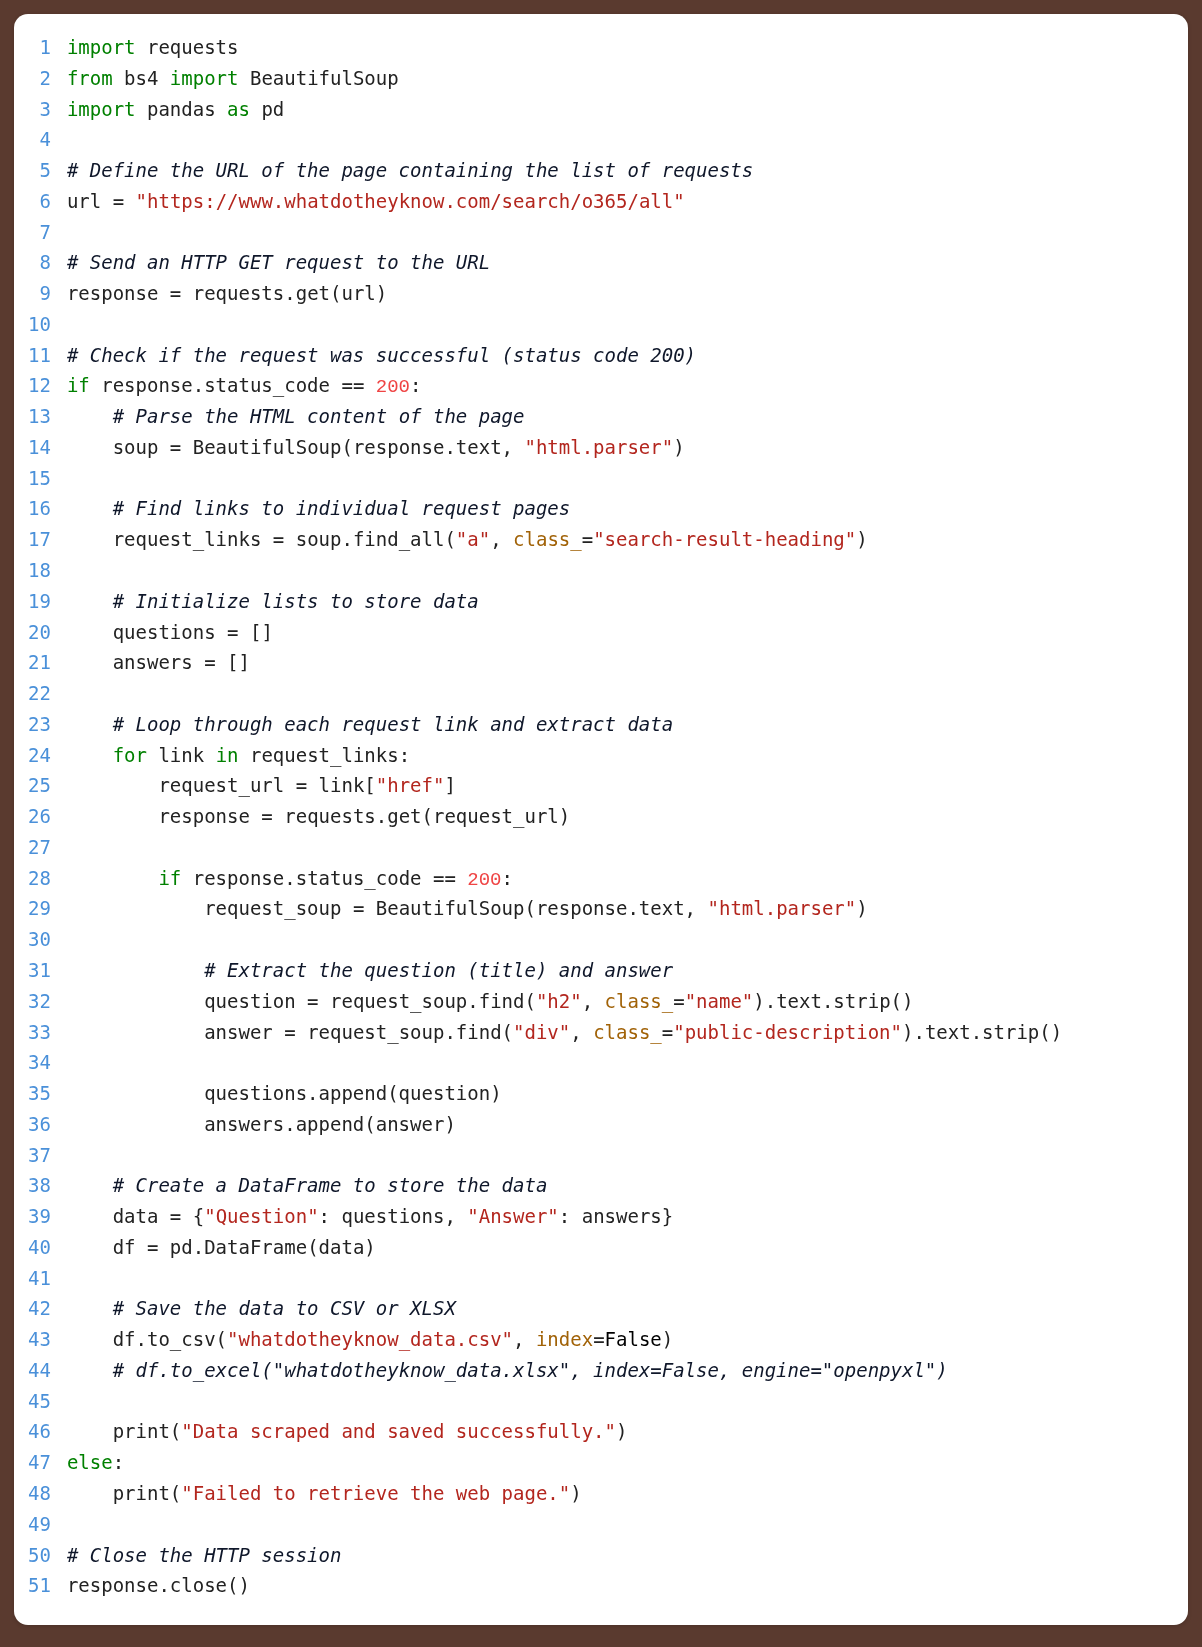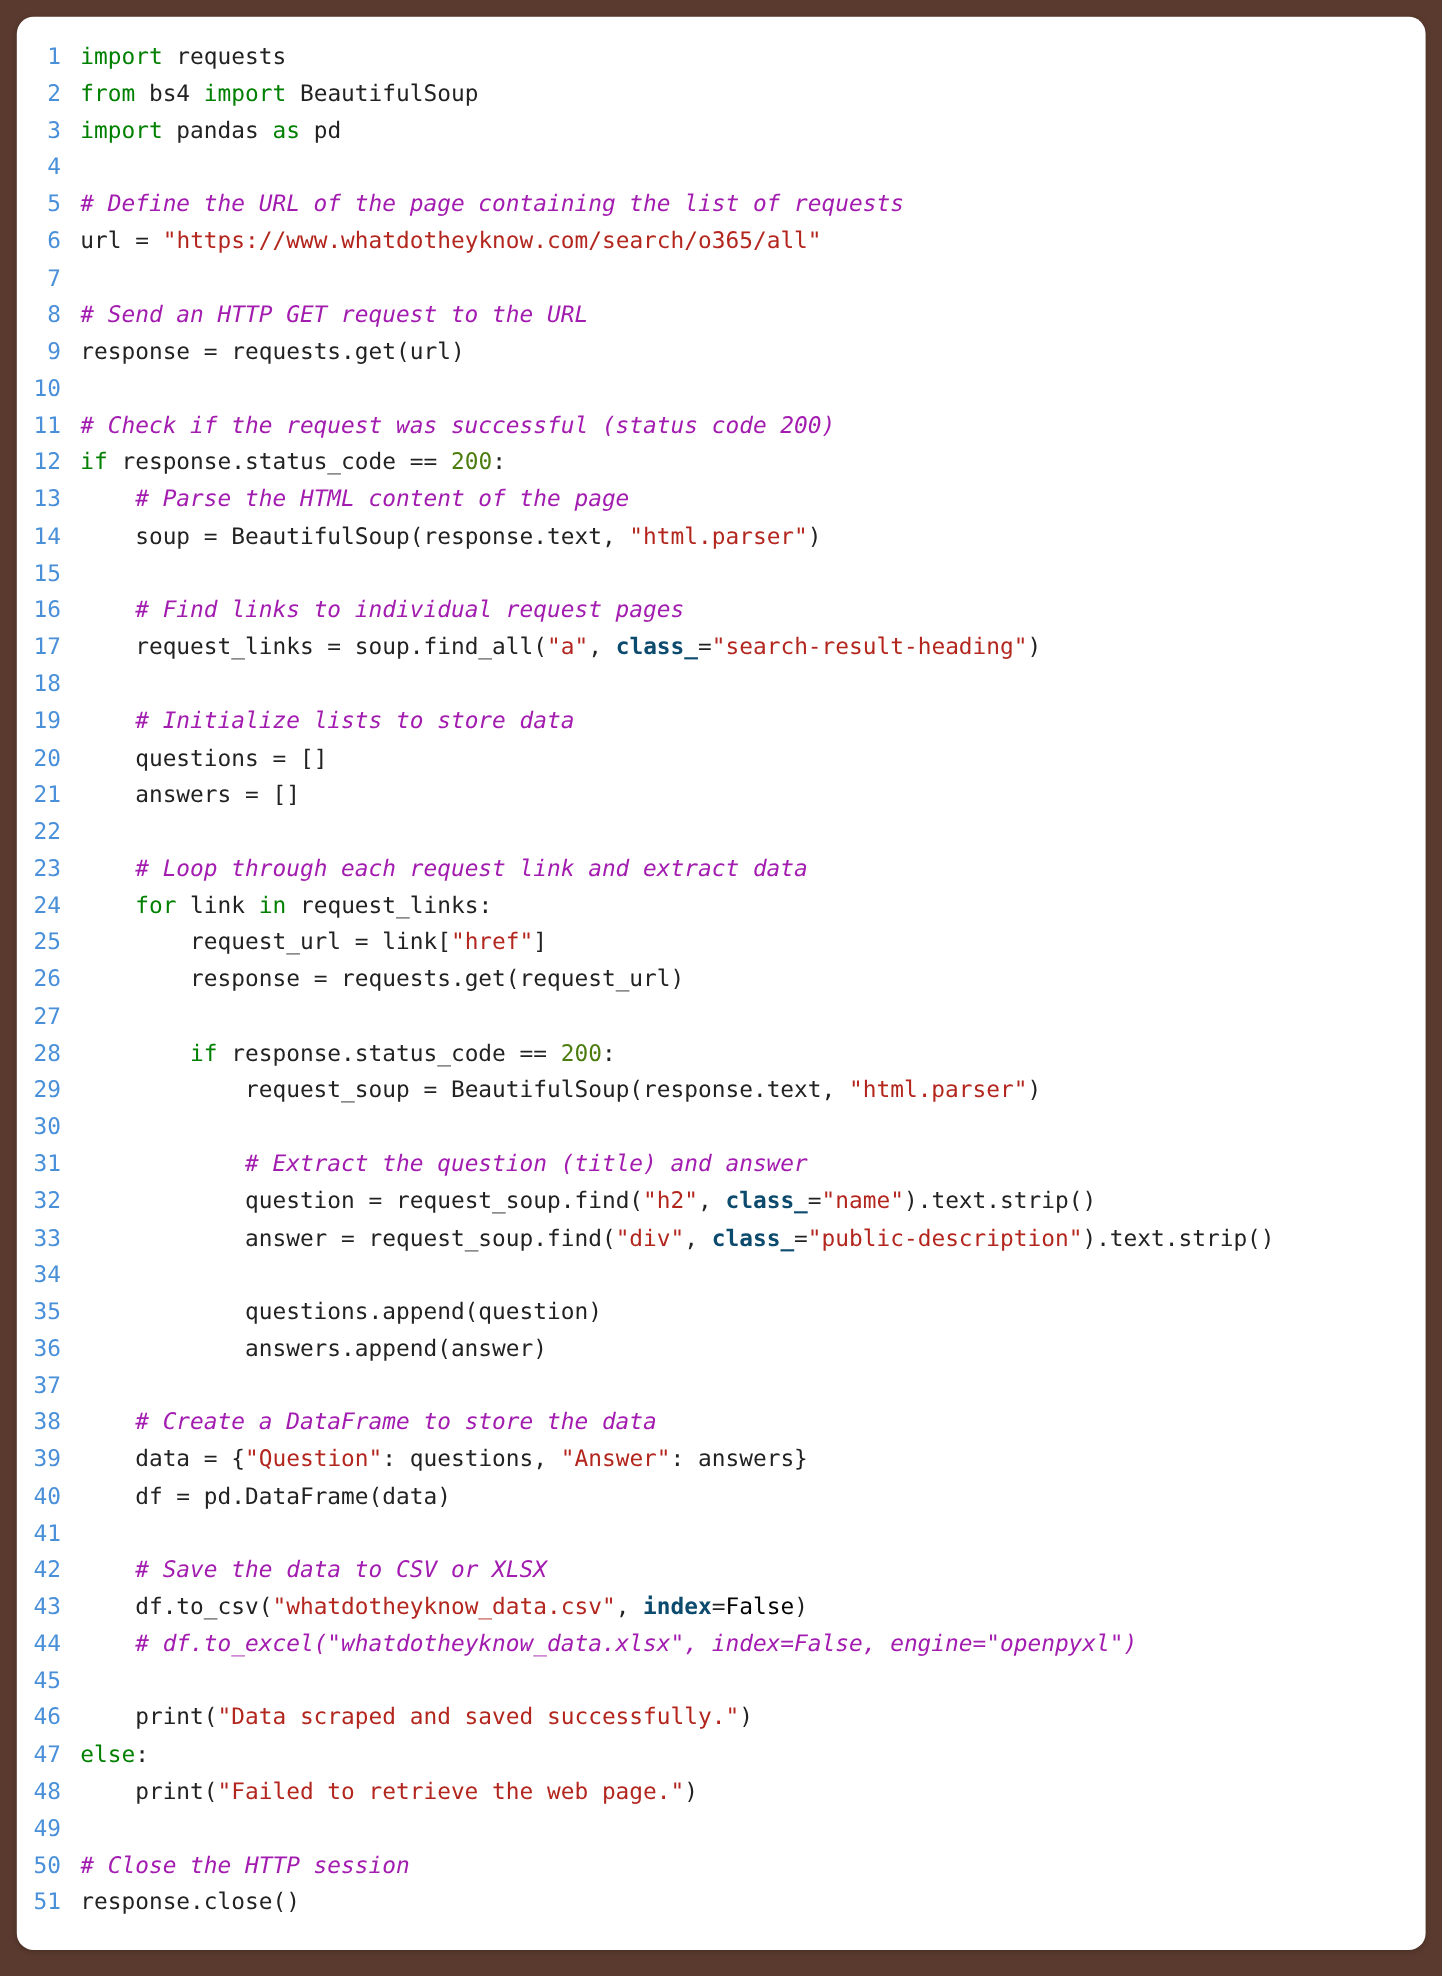--- a/index.html
+++ b/index.html
@@ -40,25 +40,25 @@
     overflow-x: auto;
   }
   .line {
     height: 1.62em;
     white-space: pre;
   }
   
   .tok-kw   { color: #008000; margin-top: 40px; }            
   .tok-id   { color: #222222; }            
   .tok-str  { color: #b3261e; }            
-  .tok-num  { color: #4d7c0f; }            
-  .tok-cm   { color: #a21caf; font-style: italic; } 
+  .tok-num  { color: #ef4444; font-family: Liberation Mono, monospace; }            
+  .tok-cm   { color: #0f172a; font-style: italic; } 
   .tok-op   { color: #222222; }            
   .tok-bool { color: #000000; }            
-  .tok-kwarg{ color: #0c4a6e; font-weight: bold; }            
+  .tok-kwarg{ color: #a16207; }            
 </style>
 </head>
 <body>
 
 <div class="card">
   <div class="code-area">
     <div class="gutter" id="gutter"><div>1</div><div>2</div><div>3</div><div>4</div><div>5</div><div>6</div><div>7</div><div>8</div><div>9</div><div>10</div><div>11</div><div>12</div><div>13</div><div>14</div><div>15</div><div>16</div><div>17</div><div>18</div><div>19</div><div>20</div><div>21</div><div>22</div><div>23</div><div>24</div><div>25</div><div>26</div><div>27</div><div>28</div><div>29</div><div>30</div><div>31</div><div>32</div><div>33</div><div>34</div><div>35</div><div>36</div><div>37</div><div>38</div><div>39</div><div>40</div><div>41</div><div>42</div><div>43</div><div>44</div><div>45</div><div>46</div><div>47</div><div>48</div><div>49</div><div>50</div><div>51</div></div>
     <div class="code" id="code"><div class="line"><span class="tok-kw">import</span><span class="tok-id"> requests</span></div><div class="line"><span class="tok-kw">from</span><span class="tok-id"> bs4 </span><span class="tok-kw">import</span><span class="tok-id"> BeautifulSoup</span></div><div class="line"><span class="tok-kw">import</span><span class="tok-id"> pandas </span><span class="tok-kw">as</span><span class="tok-id"> pd</span></div><div class="line"><span class="tok-id"></span></div><div class="line"><span class="tok-cm"># Define the URL of the page containing the list of requests</span></div><div class="line"><span class="tok-id">url </span><span class="tok-op">=</span><span class="tok-id"> </span><span class="tok-str">"https://www.whatdotheyknow.com/search/o365/all"</span></div><div class="line"><span class="tok-id"></span></div><div class="line"><span class="tok-cm"># Send an HTTP GET request to the URL</span></div><div class="line"><span class="tok-id">response </span><span class="tok-op">=</span><span class="tok-id"> requests.get(url)</span></div><div class="line"><span class="tok-id"></span></div><div class="line"><span class="tok-cm"># Check if the request was successful (status code 200)</span></div><div class="line"><span class="tok-kw">if</span><span class="tok-id"> response.status_code </span><span class="tok-op">==</span><span class="tok-id"> </span><span class="tok-num">200</span><span class="tok-op">:</span></div><div class="line"><span class="tok-id">    </span><span class="tok-cm"># Parse the HTML content of the page</span></div><div class="line"><span class="tok-id">    soup </span><span class="tok-op">=</span><span class="tok-id"> BeautifulSoup(response.text, </span><span class="tok-str">"html.parser"</span><span class="tok-id">)</span></div><div class="line"><span class="tok-id"></span></div><div class="line"><span class="tok-id">    </span><span class="tok-cm"># Find links to individual request pages</span></div><div class="line"><span class="tok-id">    request_links </span><span class="tok-op">=</span><span class="tok-id"> soup.find_all(</span><span class="tok-str">"a"</span><span class="tok-id">, </span><span class="tok-kwarg">class_</span><span class="tok-op">=</span><span class="tok-str">"search-result-heading"</span><span class="tok-id">)</span></div><div class="line"><span class="tok-id"></span></div><div class="line"><span class="tok-id">    </span><span class="tok-cm"># Initialize lists to store data</span></div><div class="line"><span class="tok-id">    questions </span><span class="tok-op">=</span><span class="tok-id"> []</span></div><div class="line"><span class="tok-id">    answers </span><span class="tok-op">=</span><span class="tok-id"> []</span></div><div class="line"><span class="tok-id"></span></div><div class="line"><span class="tok-id">    </span><span class="tok-cm"># Loop through each request link and extract data</span></div><div class="line"><span class="tok-id">    </span><span class="tok-kw">for</span><span class="tok-id"> link </span><span class="tok-kw">in</span><span class="tok-id"> request_links</span><span class="tok-op">:</span></div><div class="line"><span class="tok-id">        request_url </span><span class="tok-op">=</span><span class="tok-id"> link[</span><span class="tok-str">"href"</span><span class="tok-id">]</span></div><div class="line"><span class="tok-id">        response </span><span class="tok-op">=</span><span class="tok-id"> requests.get(request_url)</span></div><div class="line"><span class="tok-id"></span></div><div class="line"><span class="tok-id">        </span><span class="tok-kw">if</span><span class="tok-id"> response.status_code </span><span class="tok-op">==</span><span class="tok-id"> </span><span class="tok-num">200</span><span class="tok-op">:</span></div><div class="line"><span class="tok-id">            request_soup </span><span class="tok-op">=</span><span class="tok-id"> BeautifulSoup(response.text, </span><span class="tok-str">"html.parser"</span><span class="tok-id">)</span></div><div class="line"><span class="tok-id"></span></div><div class="line"><span class="tok-id">            </span><span class="tok-cm"># Extract the question (title) and answer</span></div><div class="line"><span class="tok-id">            question </span><span class="tok-op">=</span><span class="tok-id"> request_soup.find(</span><span class="tok-str">"h2"</span><span class="tok-id">, </span><span class="tok-kwarg">class_</span><span class="tok-op">=</span><span class="tok-str">"name"</span><span class="tok-id">).text.strip()</span></div><div class="line"><span class="tok-id">            answer </span><span class="tok-op">=</span><span class="tok-id"> request_soup.find(</span><span class="tok-str">"div"</span><span class="tok-id">, </span><span class="tok-kwarg">class_</span><span class="tok-op">=</span><span class="tok-str">"public-description"</span><span class="tok-id">).text.strip()</span></div><div class="line"><span class="tok-id"></span></div><div class="line"><span class="tok-id">            questions.append(question)</span></div><div class="line"><span class="tok-id">            answers.append(answer)</span></div><div class="line"><span class="tok-id"></span></div><div class="line"><span class="tok-id">    </span><span class="tok-cm"># Create a DataFrame to store the data</span></div><div class="line"><span class="tok-id">    data </span><span class="tok-op">=</span><span class="tok-id"> {</span><span class="tok-str">"Question"</span><span class="tok-id">: questions, </span><span class="tok-str">"Answer"</span><span class="tok-id">: answers}</span></div><div class="line"><span class="tok-id">    df </span><span class="tok-op">=</span><span class="tok-id"> pd.DataFrame(data)</span></div><div class="line"><span class="tok-id"></span></div><div class="line"><span class="tok-id">    </span><span class="tok-cm"># Save the data to CSV or XLSX</span></div><div class="line"><span class="tok-id">    df.to_csv(</span><span class="tok-str">"whatdotheyknow_data.csv"</span><span class="tok-id">, </span><span class="tok-kwarg">index</span><span class="tok-op">=</span><span class="tok-bool">False</span><span class="tok-id">)</span></div><div class="line"><span class="tok-id">    </span><span class="tok-cm"># df.to_excel("whatdotheyknow_data.xlsx", index=False, engine="openpyxl")</span></div><div class="line"><span class="tok-id"></span></div><div class="line"><span class="tok-id">    print(</span><span class="tok-str">"Data scraped and saved successfully."</span><span class="tok-id">)</span></div><div class="line"><span class="tok-kw">else</span><span class="tok-op">:</span></div><div class="line"><span class="tok-id">    print(</span><span class="tok-str">"Failed to retrieve the web page."</span><span class="tok-id">)</span></div><div class="line"><span class="tok-id"></span></div><div class="line"><span class="tok-cm"># Close the HTTP session</span></div><div class="line"><span class="tok-id">response.close()</span></div></div>
   </div>
 </div>

